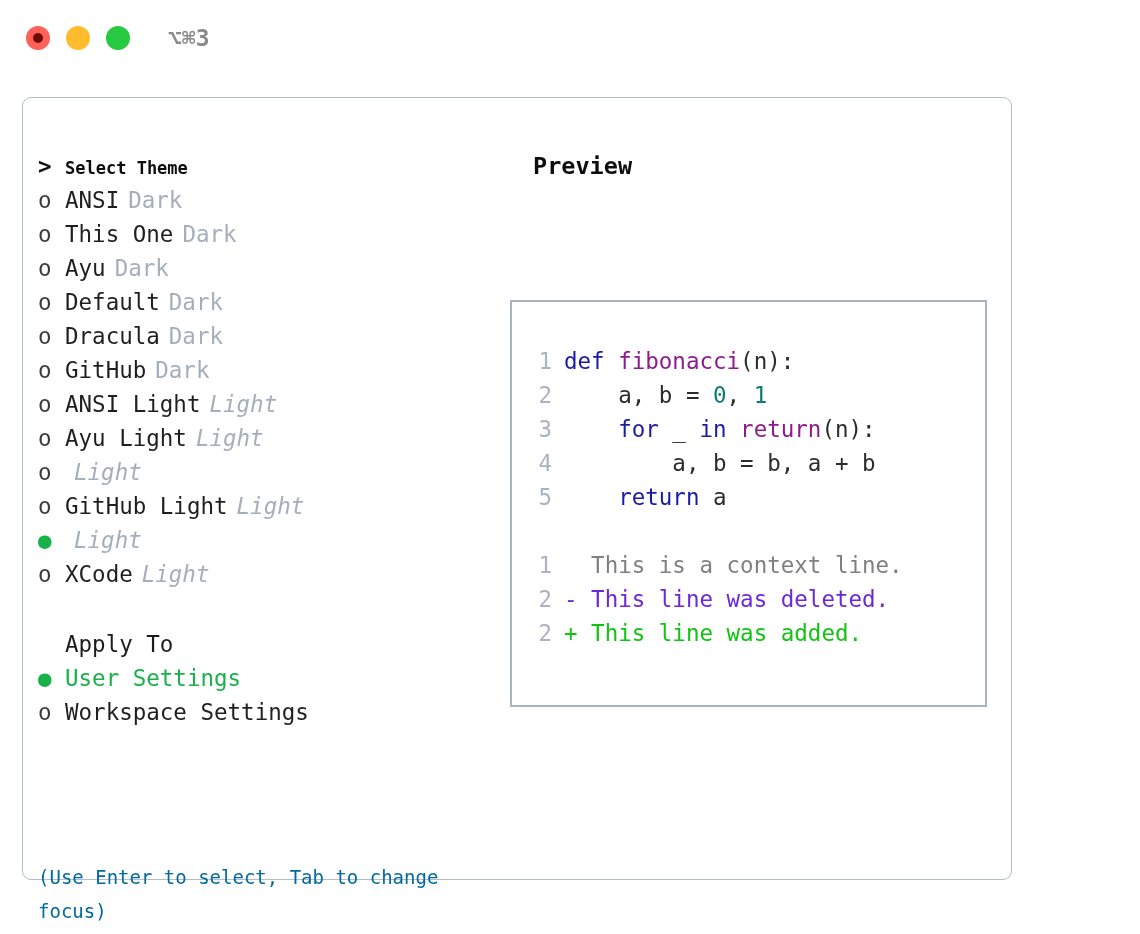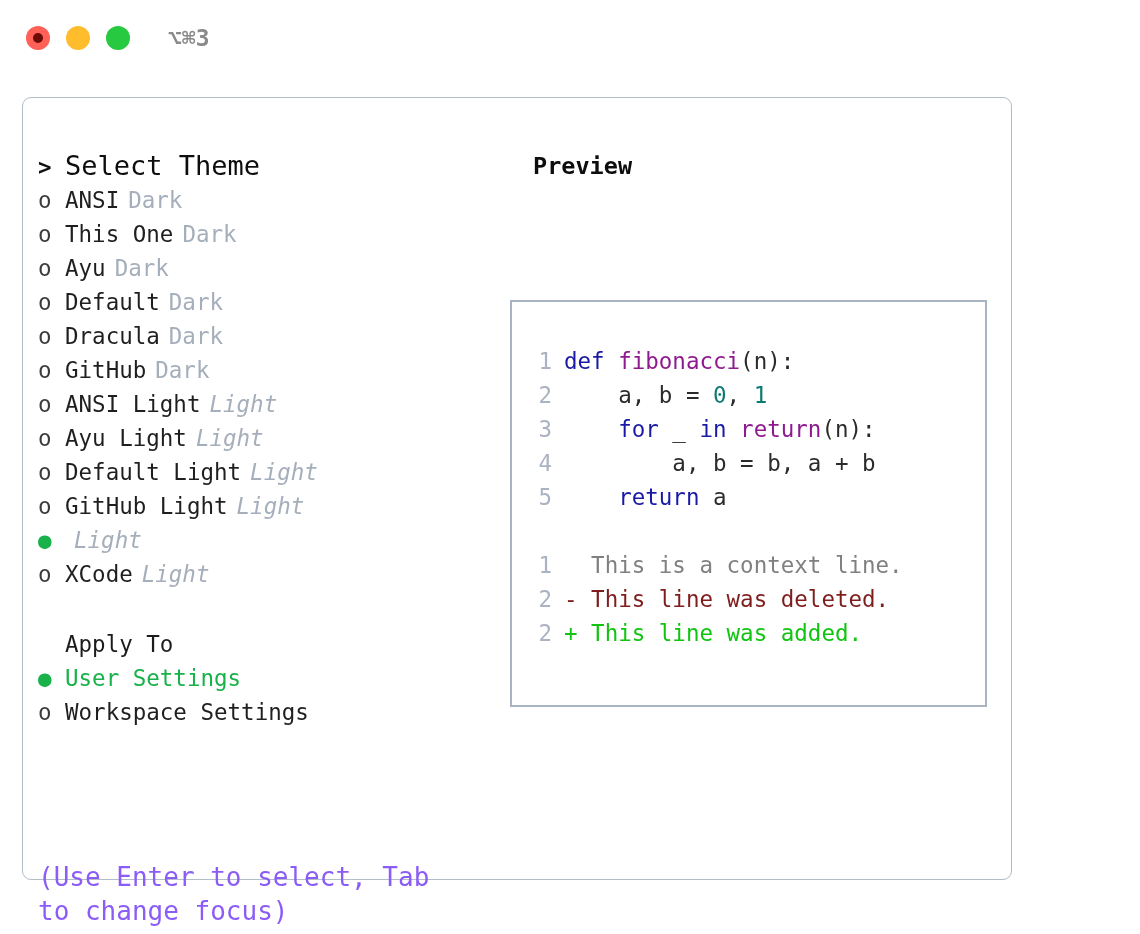--- a/index.html
+++ b/index.html
@@ -94,45 +94,45 @@
     flex: 0 0 27px;
     font-size: 22.5px;
     color: #3b3b3b;
     line-height: 34px;
   }
   .marker.caret { font-weight: bold; color: #111111; }
   .marker.empty { color: transparent; }
   .marker.sel   { color: #19b24a; }
 
   .heading-row .label {
-    font-weight: normal;
+    font-weight: bold;
     color: #0d0d0d;
-    font-size: 27px;
+    font-size: 17px;
   }
   .section-row .label {
     color: #1c1c1c;
   }
   .label { color: #1f1f1f; }
   .label.selected { color: #19b24a; }
   .cat {
     color: #a5aebb;
     padding-left: 9px;
   }
   .cat.lightcat { color: #a5aebb; font-style: italic; }
 
   #spacer-block { height: 36px; }
 
   #hint {
     position: absolute;
     left: 15px;
     top: 762px;
     width: 420px;
-    font-size: 26px;
-    line-height: 34px;
-    color: #8b5cf6;
+    font-size: 19px;
+    line-height: 34px;
+    color: #0369a1;
   }
 
   
   #right-col {
     position: absolute;
     left: 478px;
     top: 51px;
     width: 490px;
     margin-left: 32px;
   }
@@ -173,21 +173,21 @@
     color: #aab3c1;
     padding-right: 12px;
   }
   .blank-line { height: 34px; }
 
   .kw   { color: #1a1aa6; }
   .fn   { color: #8f1a8f; }
   .num  { color: #0b7a72; }
   .pl   { color: #2b2b2b; }
   .ctx  { color: #808080; }
-  .del  { color: #7f1d1d; }
+  .del  { color: #6d28d9; }
   .add  { color: #10c410; }
 </style>
 </head>
 <body>
 
 <div id="window">
 
   <div id="titlebar">
     <div class="dot" id="dot-close">
       <div class="inner"></div>
@@ -223,21 +223,21 @@
       <div class="row">
         <span class="marker">o</span><span class="label">GitHub</span><span class="cat">Dark</span>
       </div>
       <div class="row">
         <span class="marker">o</span><span class="label">ANSI Light</span><span class="cat lightcat">Light</span>
       </div>
       <div class="row">
         <span class="marker">o</span><span class="label">Ayu Light</span><span class="cat lightcat">Light</span>
       </div>
       <div class="row">
-        <span class="marker">o</span><span class="label">Default Light</span><span class="cat lightcat">Light</span>
+        <span class="marker">o</span><span class="cat lightcat">Light</span>
       </div>
       <div class="row">
         <span class="marker">o</span><span class="label">GitHub Light</span><span class="cat lightcat">Light</span>
       </div>
       <div class="row">
         <span class="marker sel">●</span><span class="cat lightcat">Light</span>
       </div>
       <div class="row">
         <span class="marker">o</span><span class="label">XCode</span><span class="cat lightcat">Light</span>
       </div>

